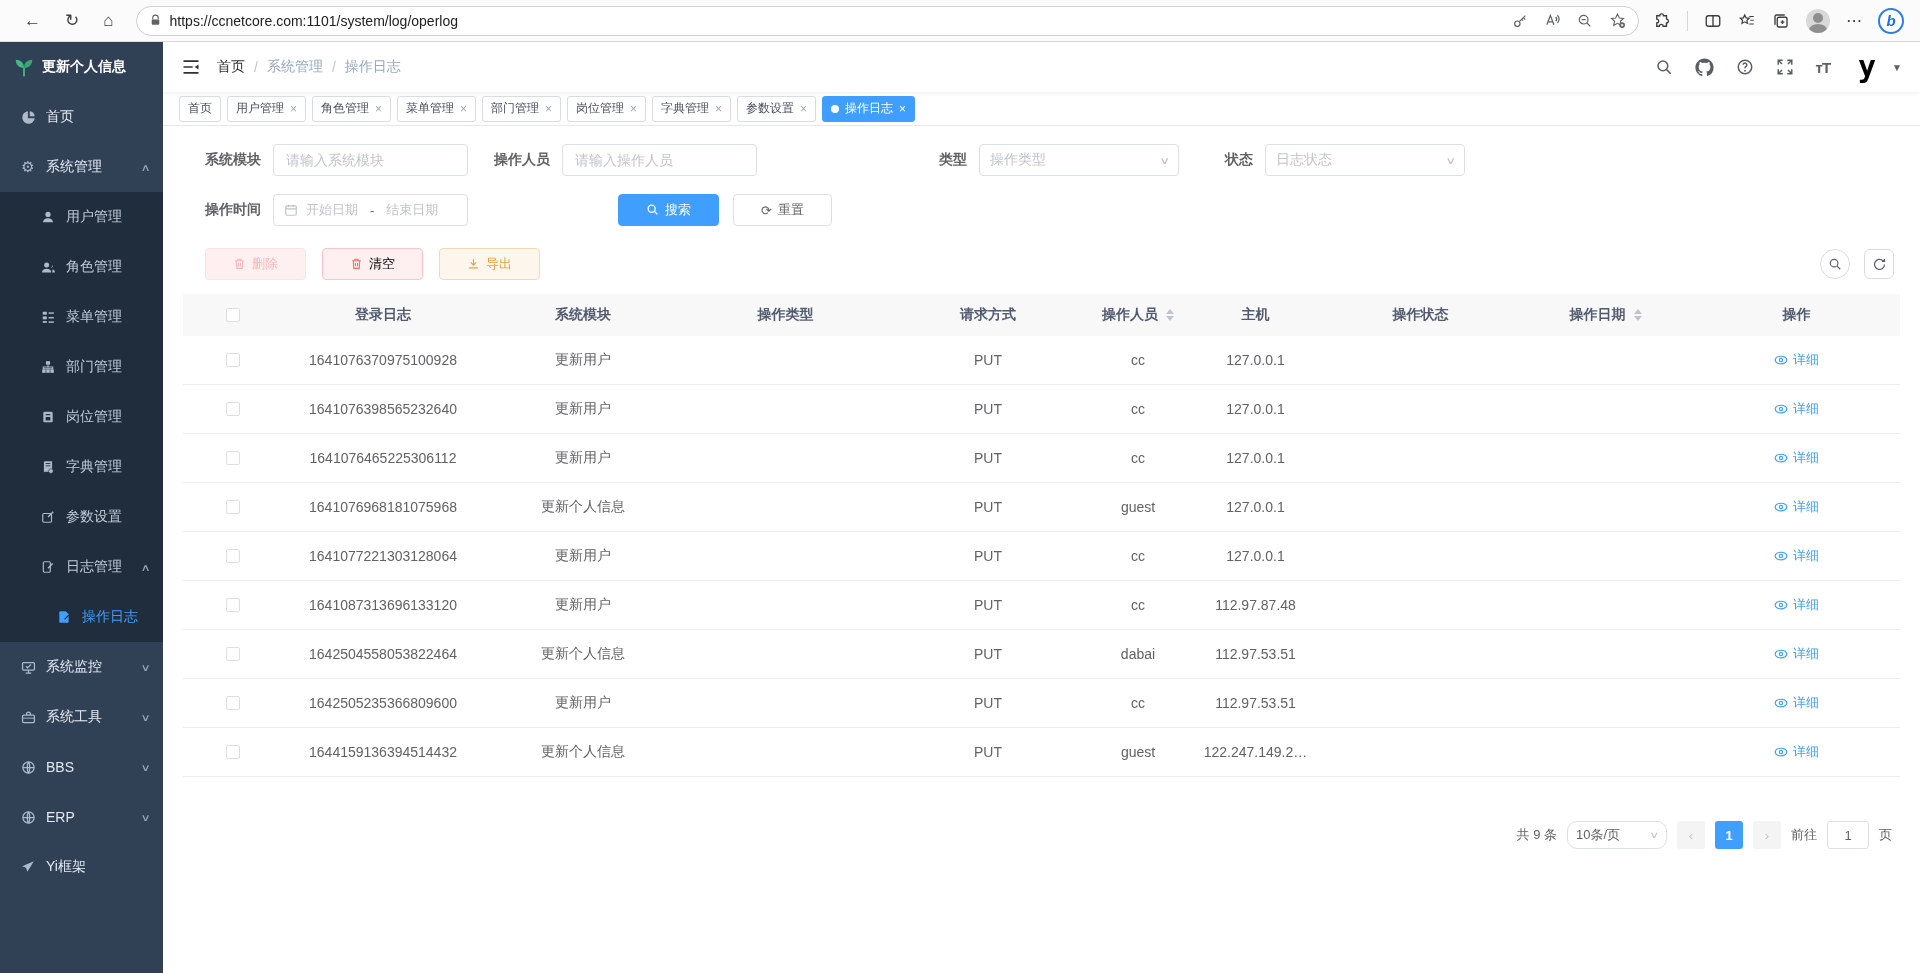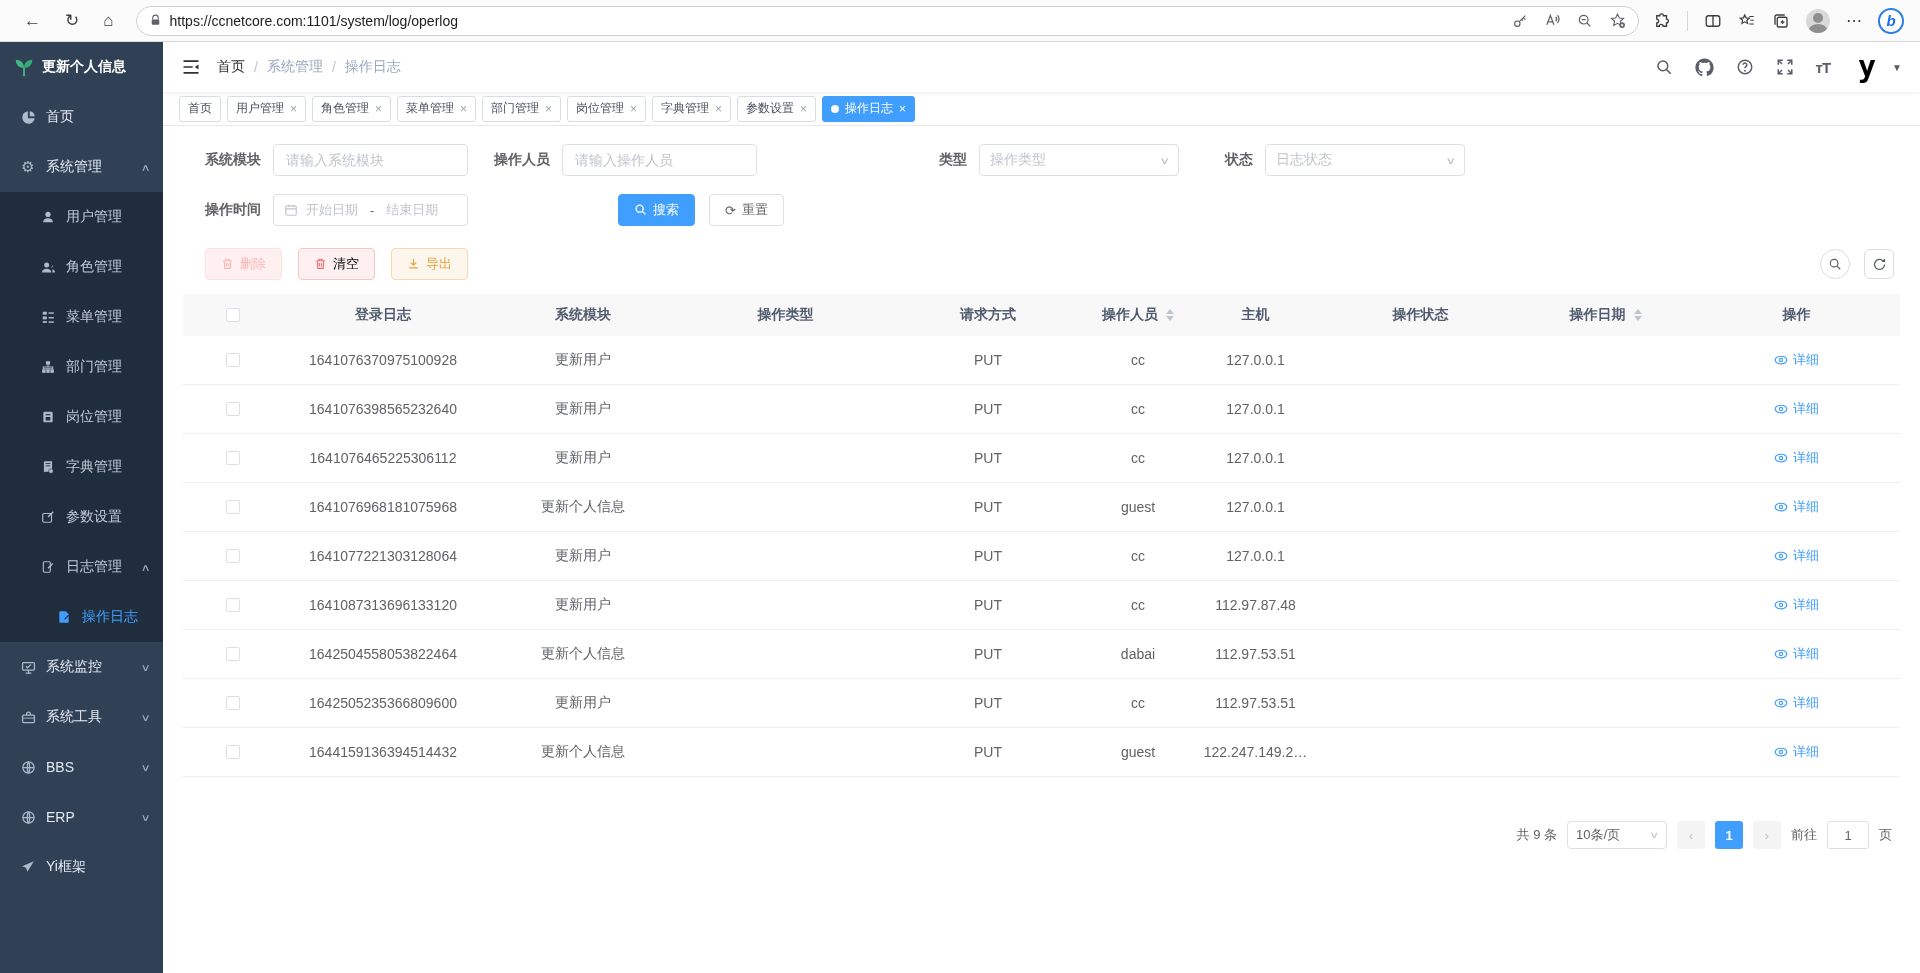--- a/index.html
+++ b/index.html
@@ -76,21 +76,21 @@
   .tinput::placeholder { color:#c0c4cc; }
   .selbox { height:32px; width:200px; border:1px solid #dcdfe6; border-radius:4px; background:#fff;
     display:flex; align-items:center; justify-content:space-between; padding:0 10px; cursor:pointer; }
   .selbox .ph { font-size:14px; color:#c0c4cc; }
   .selbox .sc { font-size:10px; color:#c0c4cc; transform:scaleX(1.5); }
   .datebox { height:32px; width:195px; border:1px solid #dcdfe6; border-radius:4px; background:#fff;
     display:flex; align-items:center; padding:0 10px; gap:8px; cursor:pointer; }
   .datebox .ph { font-size:13px; color:#c0c4cc; }
   .datebox .dsep { font-size:13px; color:#606266; margin:0 4px; }
   .btn { height:32px; border-radius:4px; border:1px solid #dcdfe6; background:#fff; display:inline-flex;
-    align-items:center; gap:6px; padding:0 15px; font-size:13px; color:#606266; cursor:pointer; white-space:nowrap; }
+    align-items:center; gap:6px; padding:0 27px; font-size:13px; color:#606266; cursor:pointer; white-space:nowrap; }
   .btn-primary { background:#409eff; border-color:#409eff; color:#fff; }
   .btn-danger-dis { background:#fef0f0; border-color:#fde2e2; color:#fab6b6; cursor:not-allowed; }
   .btn-danger { background:#fef0f0; border-color:#fbc4c4; color:#000000; }
   .btn-warning { background:#fdf6ec; border-color:#f5dab1; color:#e6a23c; }
   .gicon { font-size:13px; line-height:1; }
 
   .actrow { display:flex; align-items:center; gap:16px; margin-top:22px; margin-left:22px; margin-right:6px; }
   .tool-icons { margin-left:auto; display:flex; align-items:center; gap:14px; }
   .roundbtn { width:30px; height:30px; border:1px solid #d9dce1; border-radius:50%; display:flex;
     align-items:center; justify-content:center; color:#5a5e66; cursor:pointer; background:#fff; }
@@ -109,21 +109,21 @@
   .cb { width:14px; height:14px; border:1px solid #dcdfe6; border-radius:2px; background:#fff; cursor:pointer; display:inline-block; }
   .sort { display:inline-flex; flex-direction:column; gap:2px; margin-left:4px; cursor:pointer; }
   .sort i { width:0; height:0; border-left:4px solid transparent; border-right:4px solid transparent; display:block; }
   .sort .up { border-bottom:5px solid #c0c4cc; }
   .sort .down { border-top:5px solid #c0c4cc; }
   .detail { color:#409eff; display:inline-flex; align-items:center; gap:5px; cursor:pointer; font-size:13px; }
 
   
   .pager { display:flex; align-items:center; justify-content:flex-end; gap:10px;
     margin-top:44px; margin-right:8px; font-size:13px; color:#606266; }
-  .psel { width:100px; height:28px; border:1px solid #dcdfe6; border-radius:4px; display:flex;
+  .psel { width:100px; height:28px; border:1px solid #dcdfe6; border-radius:10px; display:flex;
     align-items:center; justify-content:space-between; padding:0 8px; cursor:pointer; background:#fff; }
   .psel .sc { font-size:9px; color:#c0c4cc; transform:scaleX(1.5); }
   .pbtn { min-width:28px; height:28px; background:#f4f4f5; border-radius:3px; display:flex;
     align-items:center; justify-content:center; cursor:pointer; font-size:13px; }
   .pbtn.dis { color:#c0c4cc; }
   .pbtn.cur { background:#409eff; color:#fff; font-weight:bold; }
   .ginput { width:42px; height:28px; border:1px solid #dcdfe6; border-radius:3px; text-align:center;
     font-size:13px; color:#606266; outline:none; }
 </style>
 </head>

